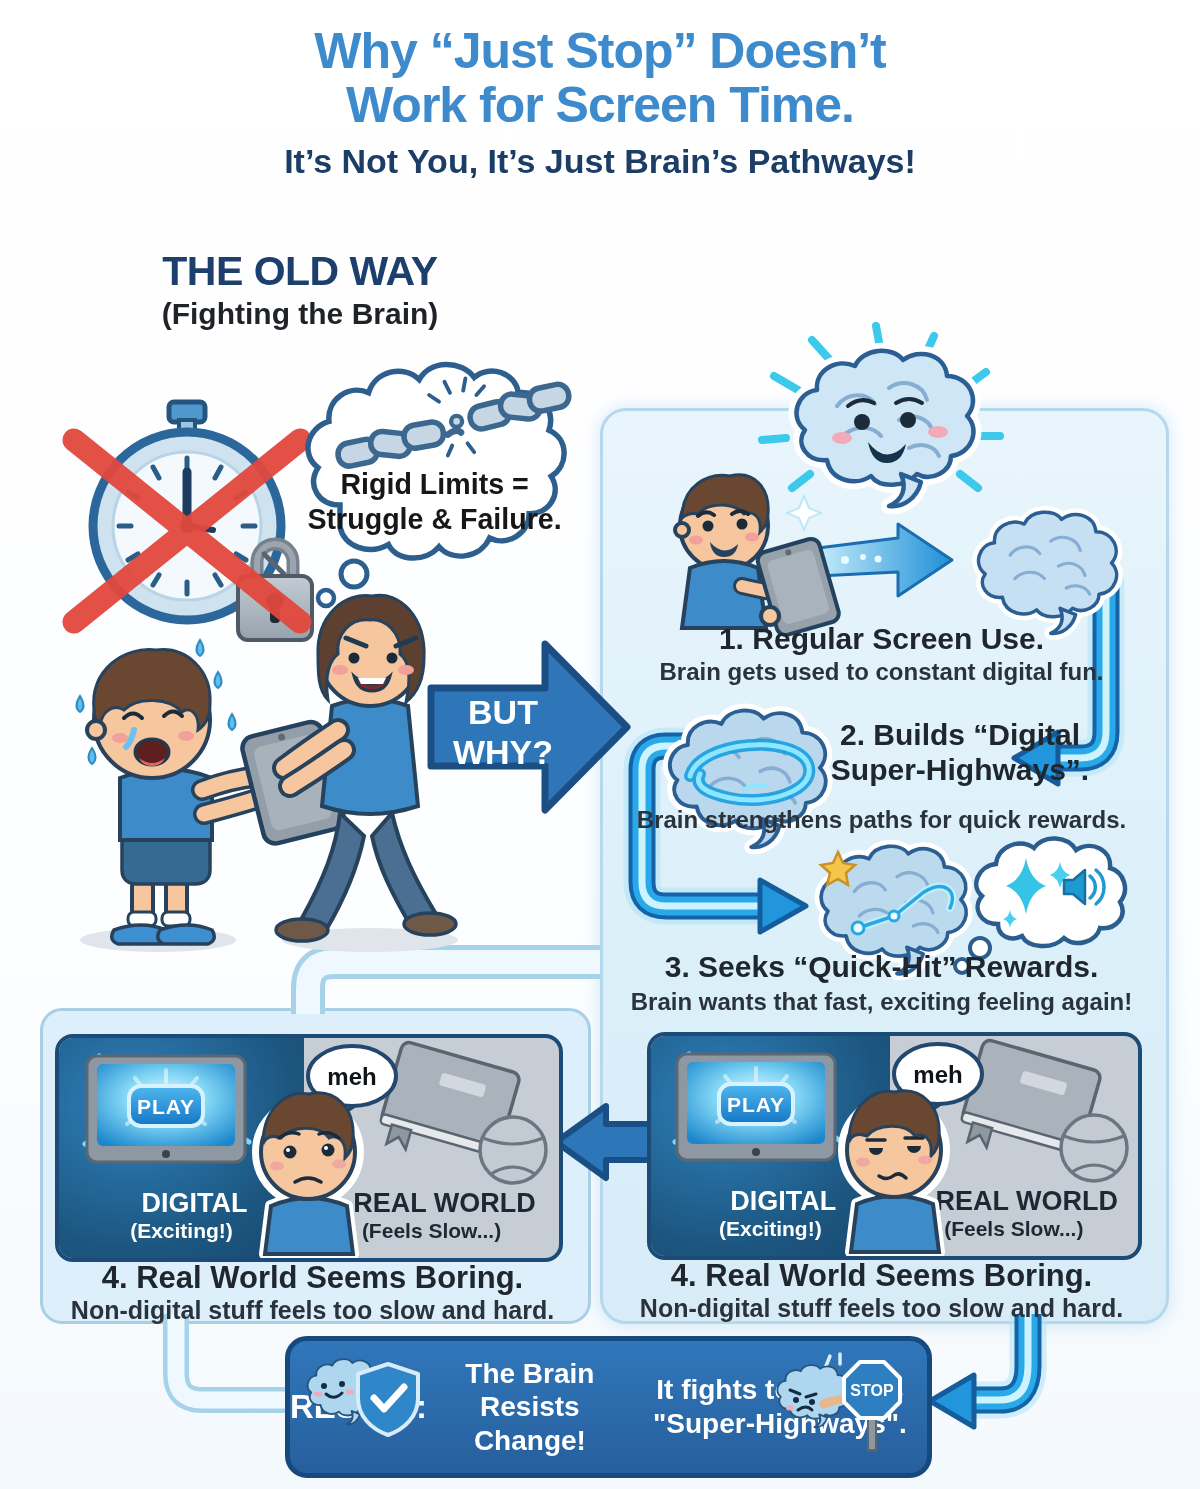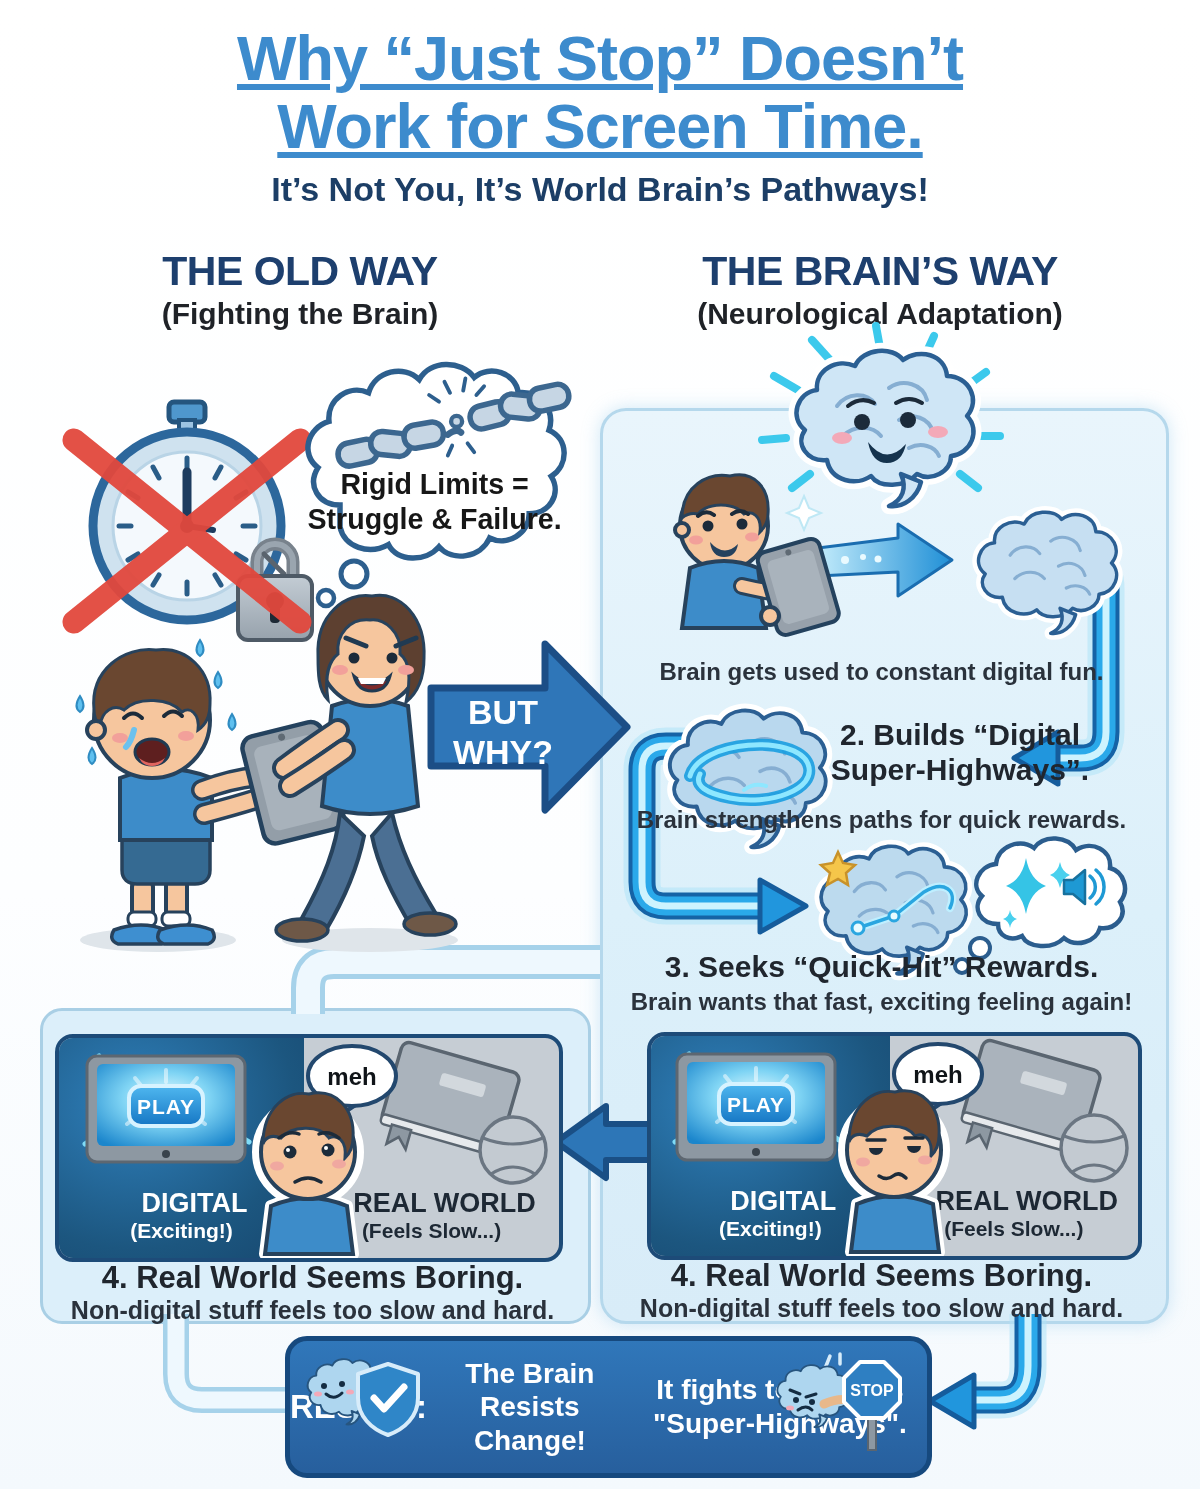--- a/index.html
+++ b/index.html
@@ -5,21 +5,21 @@
   html,body{margin:0;padding:0;background:#e9eef2;}
   .stage{
     position:relative;width:1200px;height:1489px;margin:0 auto;
     background:linear-gradient(180deg,#ffffff 0%,#fdfeff 60%,#f4f9fd 100%);
     font-family:"Liberation Sans",sans-serif;overflow:hidden;
   }
   .abs{position:absolute;}
   .z1{z-index:1}.z2{z-index:2}.z3{z-index:3}
   .ctr{text-align:center;}
   
-  .main-title{font-size:63px;font-weight:bold;color:#3d8bcd;line-height:1.08;letter-spacing:-1px;text-decoration:underline;}
+  .main-title{font-size:50px;font-weight:bold;color:#3d8bcd;line-height:1.08;letter-spacing:-1px;}
   .main-sub{font-size:34px;font-weight:bold;color:#1c3e66;margin-top:10px;}
   .col-title{font-size:41px;font-weight:bold;color:#1d3f6e;letter-spacing:-.5px;text-align:center;}
   .col-sub{font-size:30px;font-weight:bold;color:#1f2227;margin-top:2px;}
   
   .right-panel{
     left:600px;top:408px;width:563px;height:910px;border-radius:26px;
     background:linear-gradient(180deg,#e9f5fc 0%,#dcf0fa 55%,#d8ecf8 100%);
     border:3px solid #b5d8ec;box-shadow:0 0 18px rgba(120,190,230,.35);
   }
   .left-card{
@@ -96,30 +96,26 @@
       <linearGradient id="lockGrad" x1="0" y1="0" x2="0" y2="1">
         <stop offset="0" stop-color="#c3ccd4"></stop>
           <stop offset="1" stop-color="#97a2ac"></stop>
       </linearGradient>
     </defs>
   </svg>
 
   <div class="abs ctr z3" style="left:0;top:24px;width:1200px;">
     <div class="main-title">Why “Just Stop” Doesn’t</div>
     <div class="main-title">Work for Screen Time.</div>
-    <div class="main-sub">It’s Not You, It’s World Brain’s Pathways!</div>
+    <div class="main-sub">It’s Not You, It’s Just Brain’s Pathways!</div>
   </div>
 
   <div class="abs ctr z3" style="left:60px;top:248px;width:480px;">
     <div class="col-title">THE OLD WAY</div>
     <div class="col-sub">(Fighting the Brain)</div>
-  </div>
-  <div class="abs ctr z3" style="left:650px;top:248px;width:460px;">
-    <div class="col-title">THE BRAIN’S WAY</div>
-    <div class="col-sub">(Neurological Adaptation)</div>
   </div>
 
   <div class="abs right-panel z1"></div>
   <div class="abs left-card z1"></div>
 
   <svg class="abs z2" style="left:0;top:0;" width="1200" height="1489" viewBox="0 0 1200 1489">
 
     <g>
       <path class="tubeG" d="M1030 562 H1080 Q1106 562 1106 588 V732 Q1106 758 1080 758 H1058"></path>
       <path class="tubeO" d="M1030 562 H1080 Q1106 562 1106 588 V732 Q1106 758 1080 758 H1058"></path>
@@ -359,20 +355,21 @@
   <svg class="abs z3" style="left:956px;top:500px;" width="172" height="150" viewBox="0 0 172 150">
     <g transform="translate(12,10) scale(0.78)">
       <use href="#bOut" class="bHalo"></use>
         <use href="#bStem" class="bHalo"></use>
       <use href="#bOut" class="bFill"></use>
         <use href="#bStem" class="bFill"></use>
       <use href="#bLin" class="bLines"></use>
     </g>
   </svg>
 
+  <div class="abs ctr z3 step-title" style="left:600px;top:622px;width:563px;">1. Regular Screen Use.</div>
   <div class="abs ctr z3 step-desc" style="left:600px;top:658px;width:563px;">Brain gets used to constant digital fun.</div>
 
   <svg class="abs z3" style="left:648px;top:700px;" width="196" height="170" viewBox="0 0 196 170">
     <g transform="translate(10,8) scale(0.88)">
       <use href="#bOut" class="bHalo"></use>
         <use href="#bStem" class="bHalo"></use>
       <use href="#bOut" class="bFill" style="fill:#b9d8ee"></use>
         <use href="#bStem" class="bFill" style="fill:#b9d8ee"></use>
       <use href="#bLin" class="bLines"></use>
     </g>

